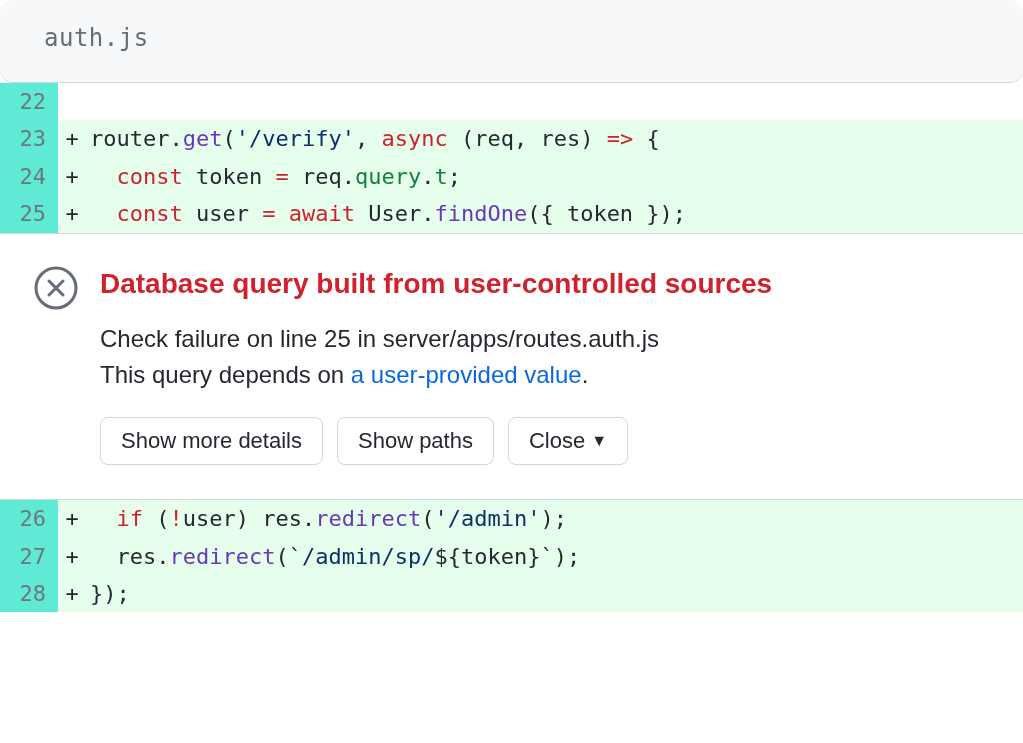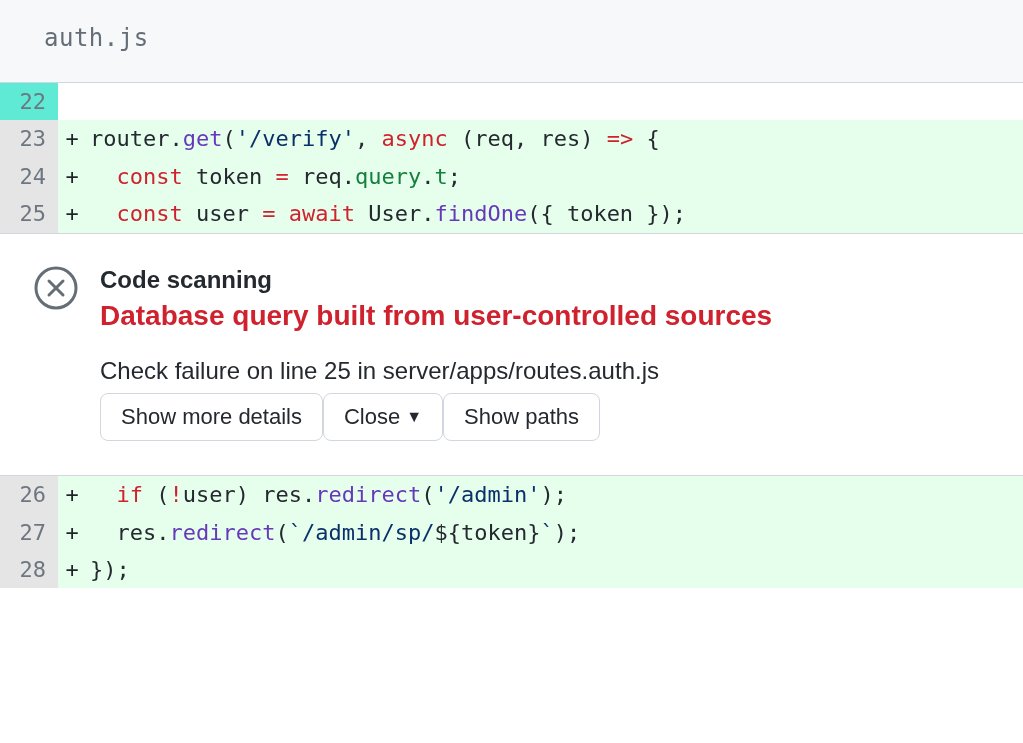--- a/index.html
+++ b/index.html
@@ -8,20 +8,21 @@
     background: #ffffff;
     width: 1023px;
     height: 743px;
     overflow: hidden;
     color: #24292f;
   }
   .file-header {
     background: #f6f8fa;
     padding: 24px 32px 30px 44px;
     border-bottom: 1px solid #d0d7de;
+    border-radius: 13px;
   }
   .file-header .filename {
     font-family: ui-monospace, SFMono-Regular, "SF Mono", Menlo, Consolas, monospace;
     font-size: 24px;
     color: #656d76;
     letter-spacing: 0.5px;
   }
   .code-table {
     width: 100%;
     border-collapse: collapse;
@@ -31,21 +32,21 @@
   }
   .code-table td { vertical-align: top; }
   .ln {
     width: 58px;
     text-align: right;
     padding-right: 12px;
     color: #6e7781;
     user-select: none;
     background: #5eead4;
   }
-  .ln.add { background: #e5e5e5; }
+  .ln.add { background: #5eead4; }
   .marker {
     width: 28px;
     text-align: center;
     color: #1f2328;
     user-select: none;
     background: #ffffff;
   }
   .marker.add { background: #e6ffec; }
   .code {
     padding-left: 4px;
@@ -101,20 +102,21 @@
     color: #24292f;
     margin-bottom: 28px;
   }
   .annotation .link {
     color: #0969da;
     text-decoration: none;
     cursor: pointer;
   }
   .annotation .buttons {
     display: flex;
+    gap: 14px;
   }
   .btn {
     font-size: 22px;
     padding: 9px 20px;
     border: 1px solid #d0d7de;
     border-radius: 8px;
     background: #f6f8fa00;
     color: #24292f;
     cursor: pointer;
     font-family: inherit;
@@ -155,29 +157,31 @@
 </table>
 
 <div class="annotation">
   <div class="icon-wrap">
     <svg width="44" height="44" viewBox="0 0 44 44" fill="none">
       <circle cx="22" cy="22" r="20" stroke="#656d76" stroke-width="3"></circle>
       <path d="M15 15 L29 29 M29 15 L15 29" stroke="#656d76" stroke-width="3" stroke-linecap="round"></path>
     </svg>
   </div>
   <div class="body">
-    <div class="kicker">Code scanning</div>
     <div class="title">Database query built from user-controlled sources</div>
     <div class="line1">Check failure on line 25 in server/apps/routes.auth.js</div>
+    <div class="line2">
+      <span>This query depends on </span><a class="link">a user-provided value</a><span>.</span>
+    </div>
     <div class="buttons">
       <button class="btn">Show more details</button>
+      <button class="btn">Show paths</button>
       <button class="btn">
         <span>Close</span><span class="caret">▼</span>
       </button>
-      <button class="btn">Show paths</button>
     </div>
   </div>
 </div>
 
 <table class="code-table">
   <tbody id="code-rows-bottom">
       <tr>
         <td class="ln add">26</td>
         <td class="marker add">+</td>
         <td class="code add"><span class="tok-default">  </span><span class="tok-kw">if</span><span class="tok-default"> (</span><span class="tok-kw">!</span><span class="tok-default">user) res.</span><span class="tok-fn">redirect</span><span class="tok-default">(</span><span class="tok-str">'/admin'</span><span class="tok-default">);</span></td>

